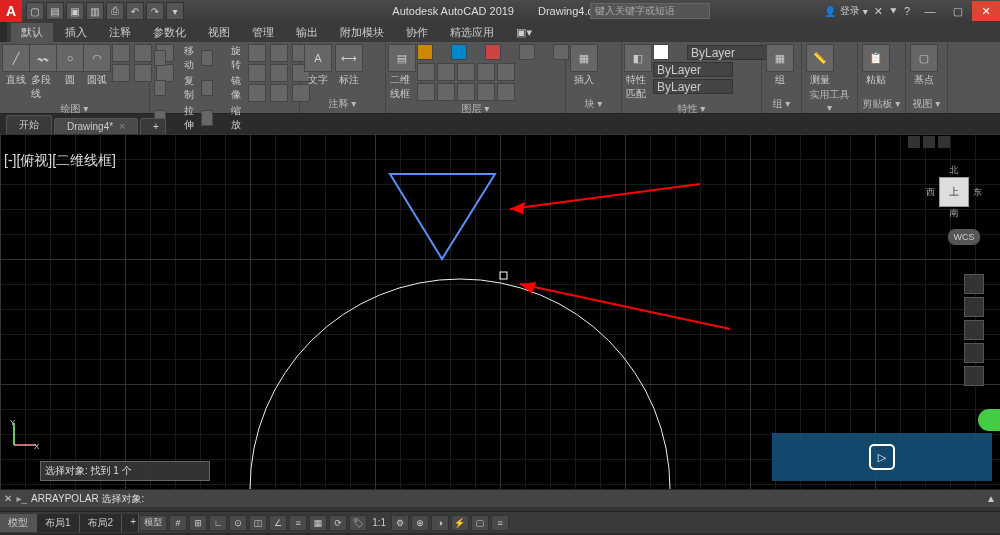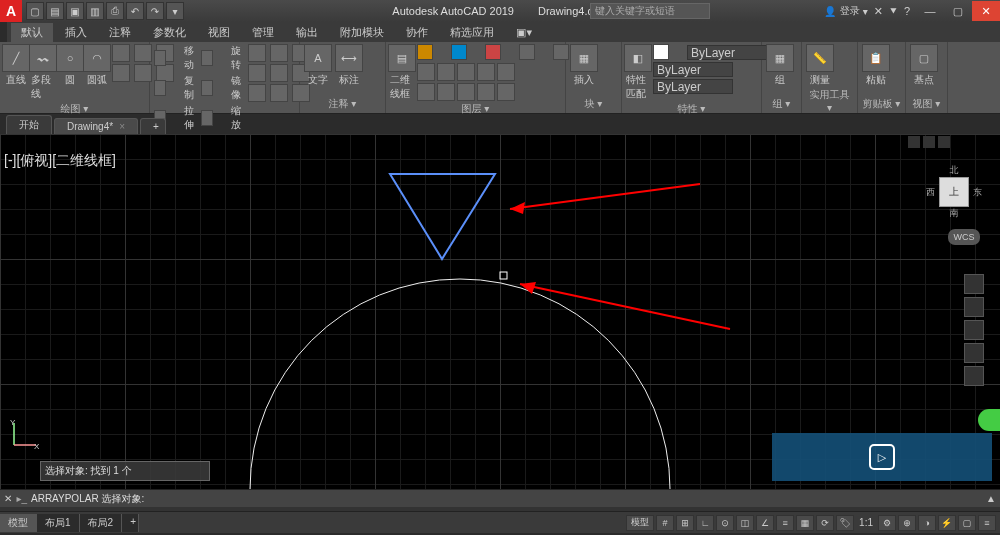--- a/index.html
+++ b/index.html
@@ -92,21 +92,21 @@
 .green-bubble { position: absolute; bottom: 58px; right: 0; width: 22px; height: 22px; background: #4c4; border-radius: 50% 0 0 50%; }
 
 
 .cmdline { height: 18px; background: #444; display: flex; align-items: center; padding: 0 4px; gap: 4px; font-size: 10px; border-top: 1px solid #222; }
 .cmdline .chev { color: #aaa; }
 .cmdline .prompt { color: #ddd; }
 .cmdline input { flex: 1; background: transparent; border: none; color: #fff; font-size: 10px; }
 .scroll-area { height: 4px; background: #333; }
 
 
-.bottom { height: 22px; background: #3a3a3a; display: flex; align-items: center; justify-content: space-between; border-top: 1px solid #222; }
+.bottom { height: 22px; background: #3a3a3a; display: flex; align-items: center; border-top: 1px solid #222; }
 .layout-tabs { display: flex; gap: 0; }
 .layout-tab { padding: 2px 8px; font-size: 10px; background: #2b2b2b; border-right: 1px solid #555; }
 .layout-tab.active { background: #555; }
 .layout-tab.add { width: 16px; text-align:center; }
 .status { display: flex; gap: 2px; align-items: center; padding-right: 4px; }
 .status .sb { width: 18px; height: 16px; background: #4a4a4a; border: 1px solid #333; display: flex; align-items: center; justify-content: center; font-size: 9px; }
 .status .lbl { font-size: 10px; padding: 0 3px; }
 
 svg.canvas { position: absolute; inset: 0; }
 </style>

